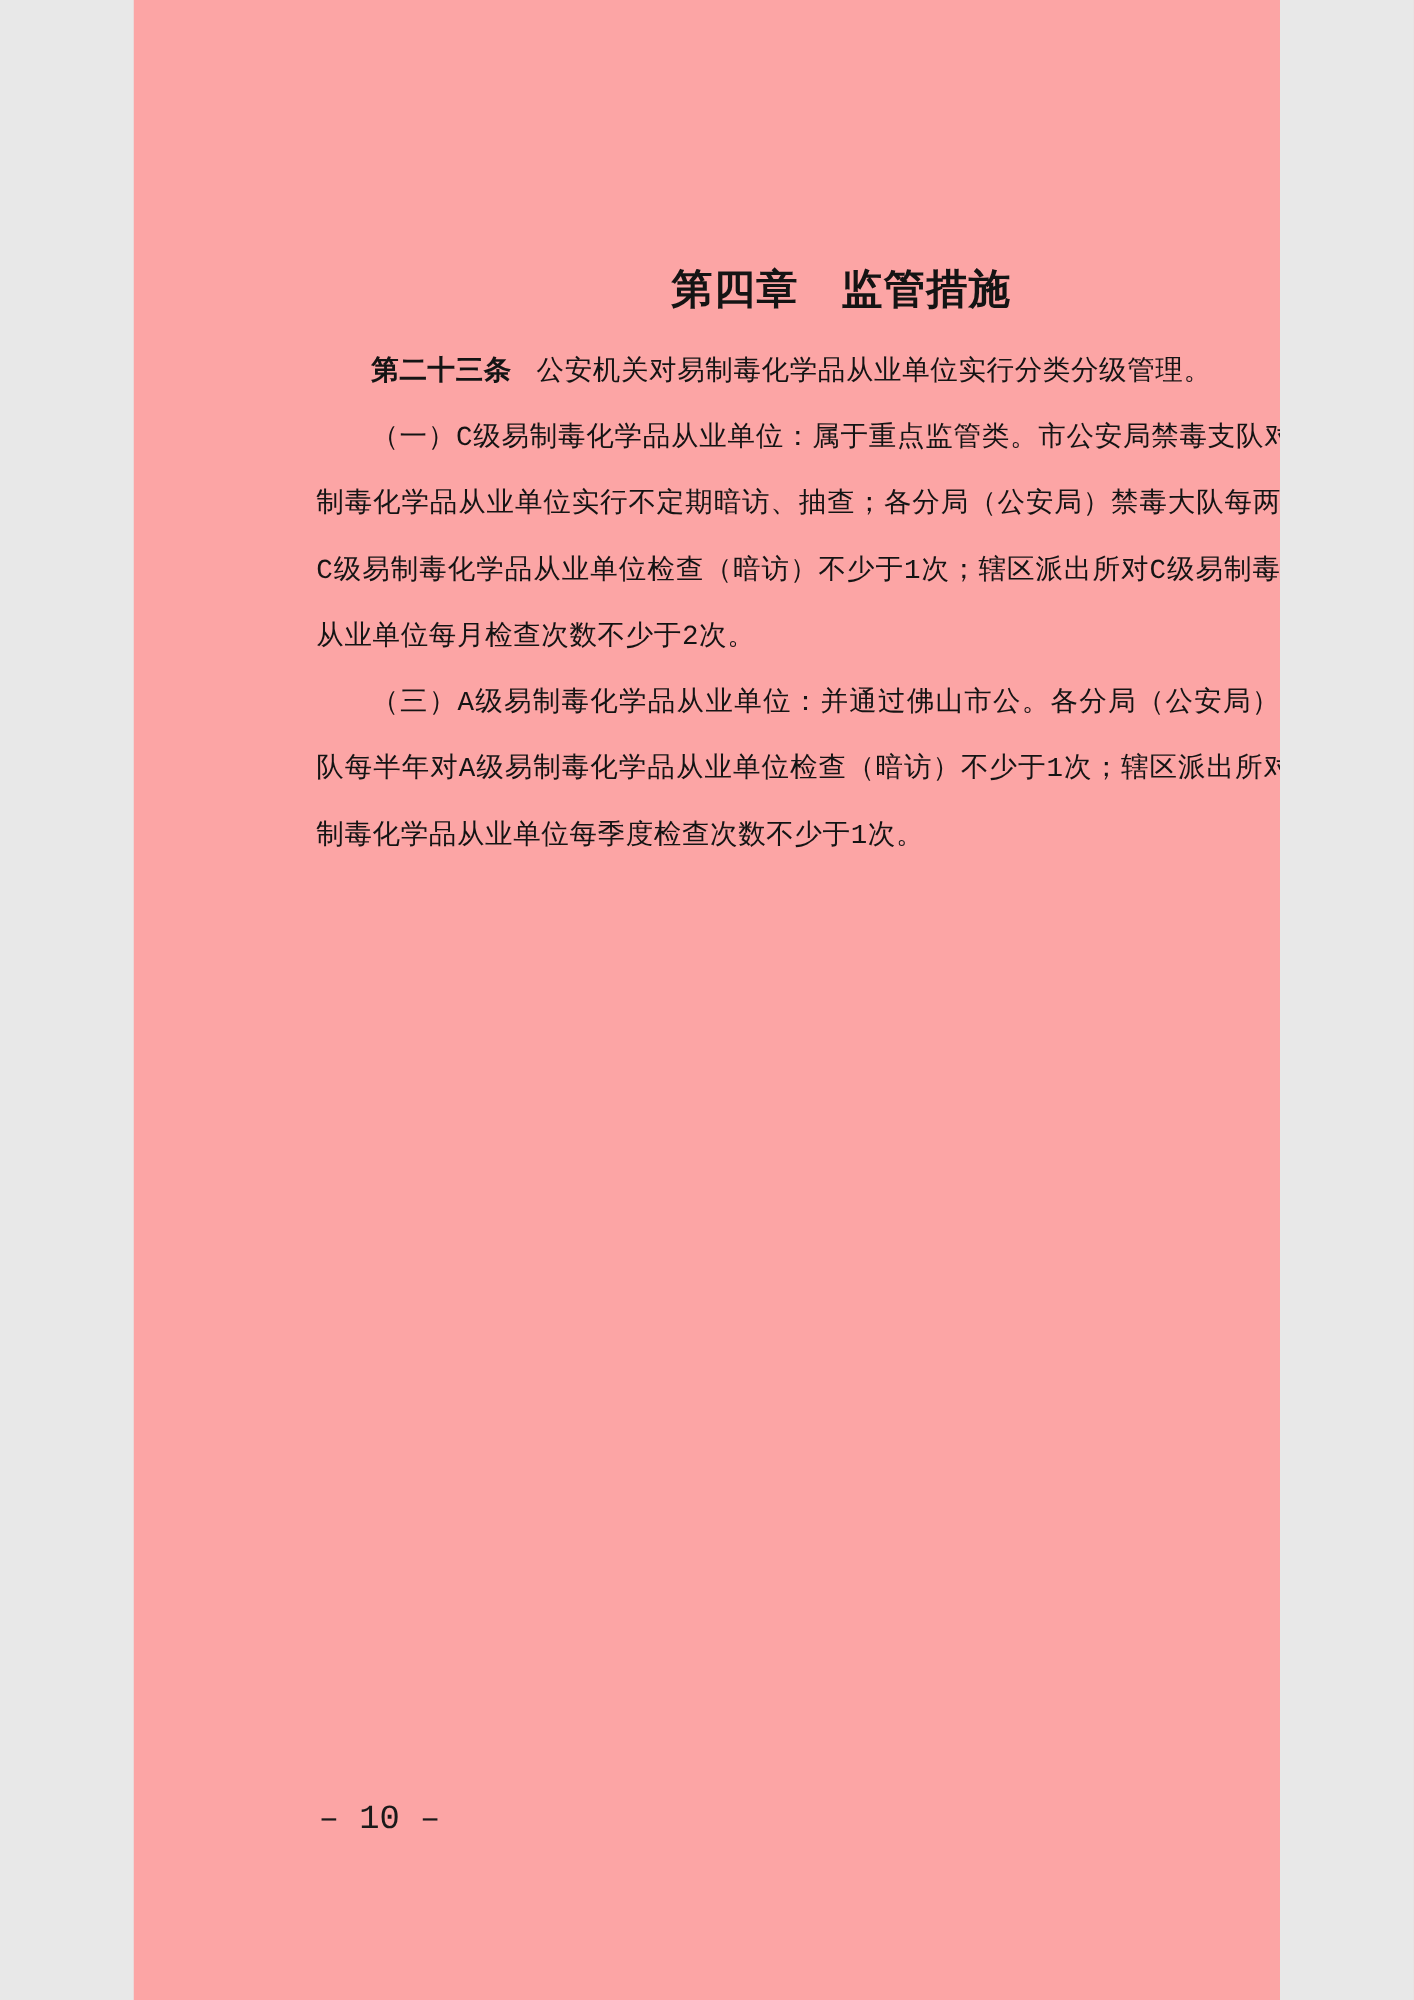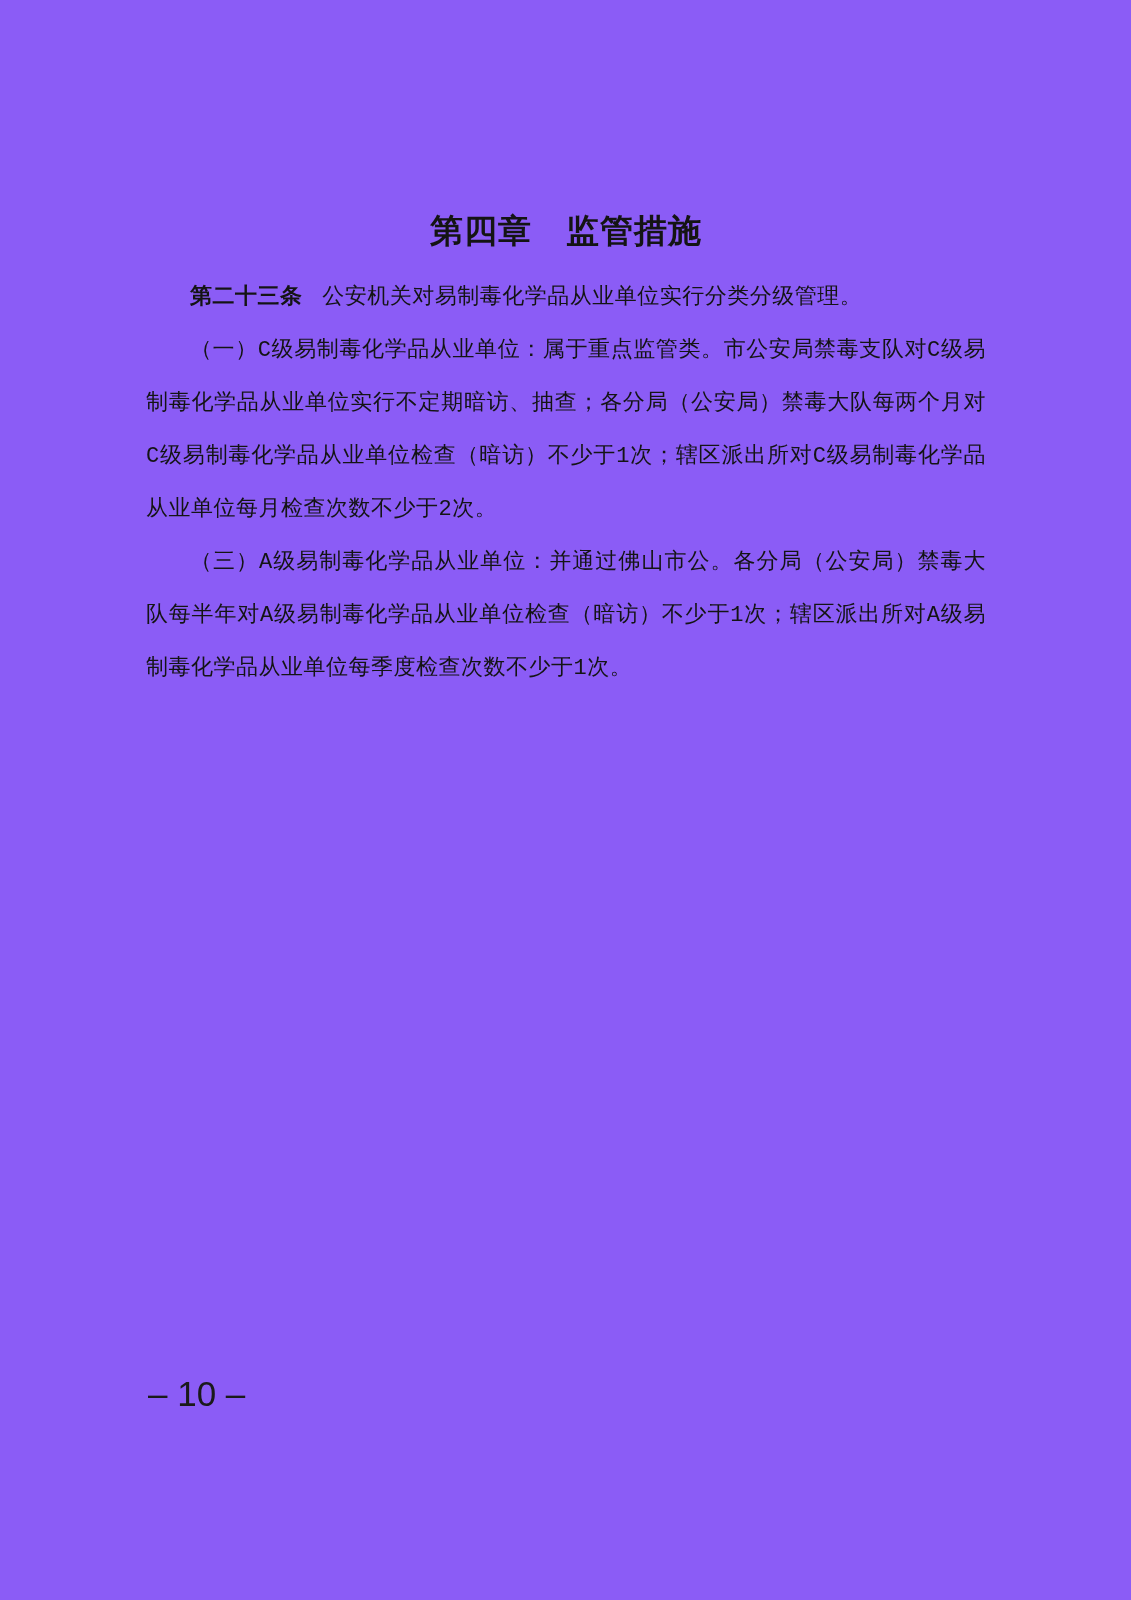--- a/index.html
+++ b/index.html
@@ -2,24 +2,24 @@
 <html><head>
 <meta charset="utf-8">
 <style>
   html, body {
     margin: 0;
     padding: 0;
     background: #e8e8e8;
   }
   .page {
     position: relative;
-    width: 1131px;
+    width: 917px;
     height: 1600px;
     margin: 0 auto;
-    background: #8b5cf6;
+    background: #fca5a5;
     overflow: hidden;
     font-family: "Liberation Serif", "DejaVu Serif", serif;
     color: #141414;
   }
   .content {
     position: absolute;
     left: 146px;
     top: 204px;
     width: 840px;
   }
@@ -42,24 +42,24 @@
     letter-spacing: 0.5px;
     font-family: Liberation Mono, monospace;
   }
   .lead {
     font-weight: bold;
     margin-right: 0.9em;
   }
   .page-number {
     position: absolute;
     left: 148px;
-    top: 1374px;
-    font-size: 35px;
+    top: 1436px;
+    font-size: 27px;
     line-height: 40px;
-    font-family: Liberation Sans, sans-serif;
+    font-family: Liberation Mono, monospace;
     color: #1a1a1a;
   }
 </style>
 </head>
 <body>
 
 <div class="page">
   <div class="content">
 
     <h1 class="chapter-title">第四章　监管措施</h1>

